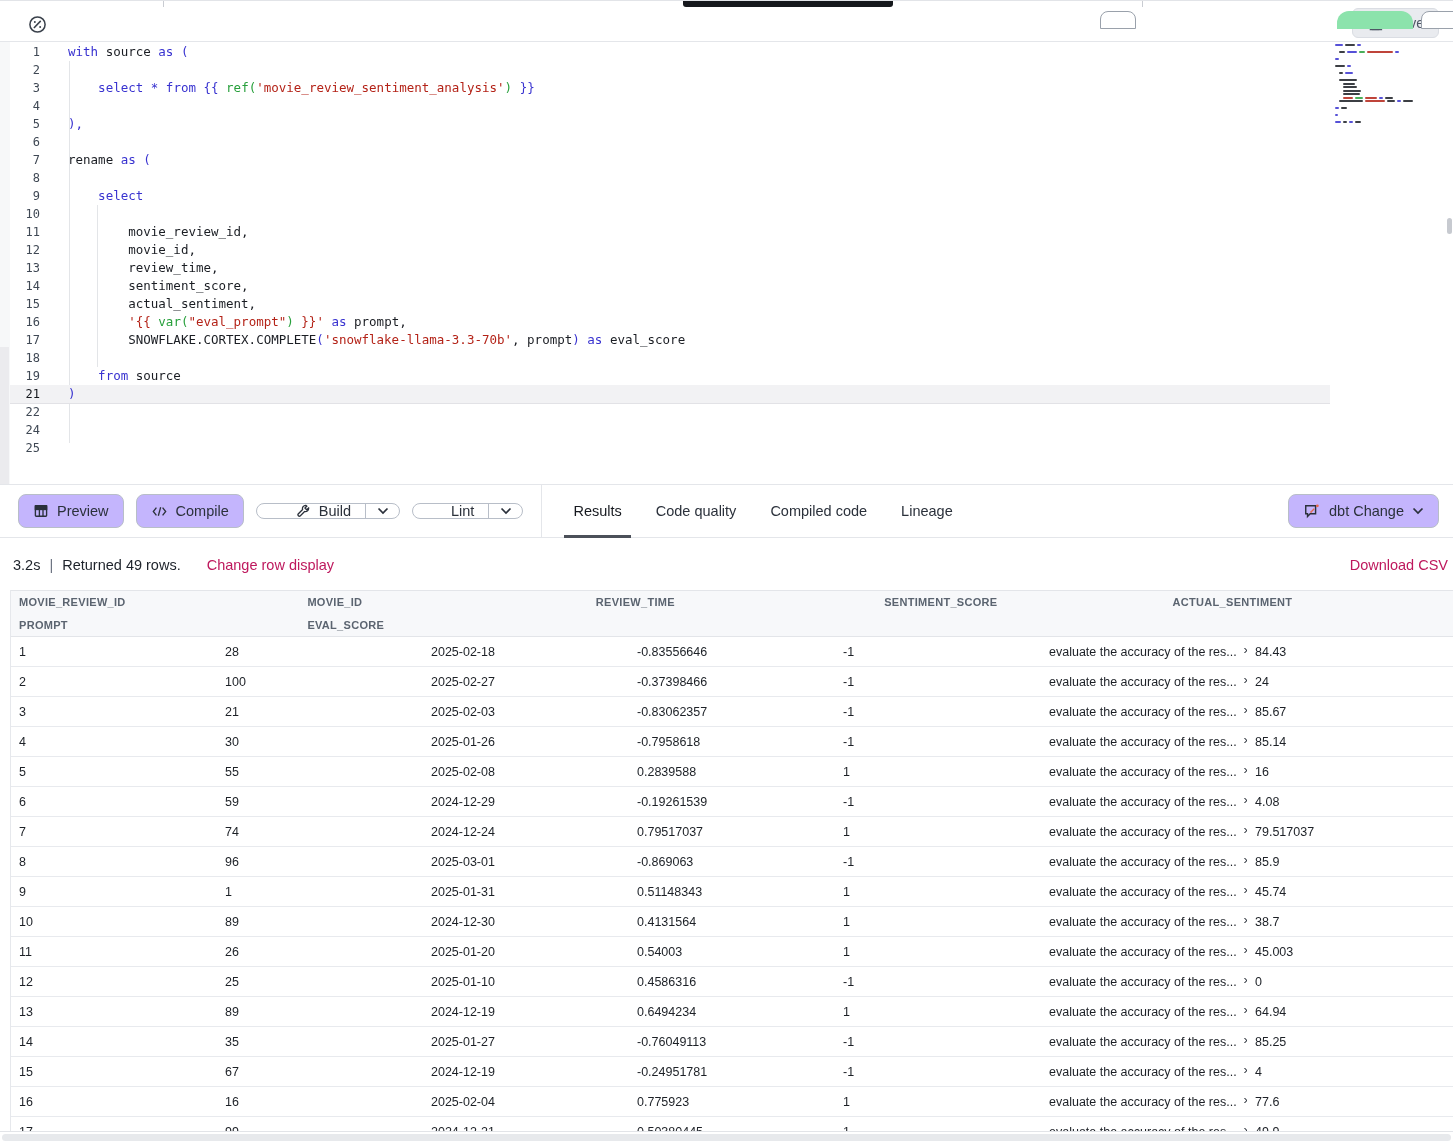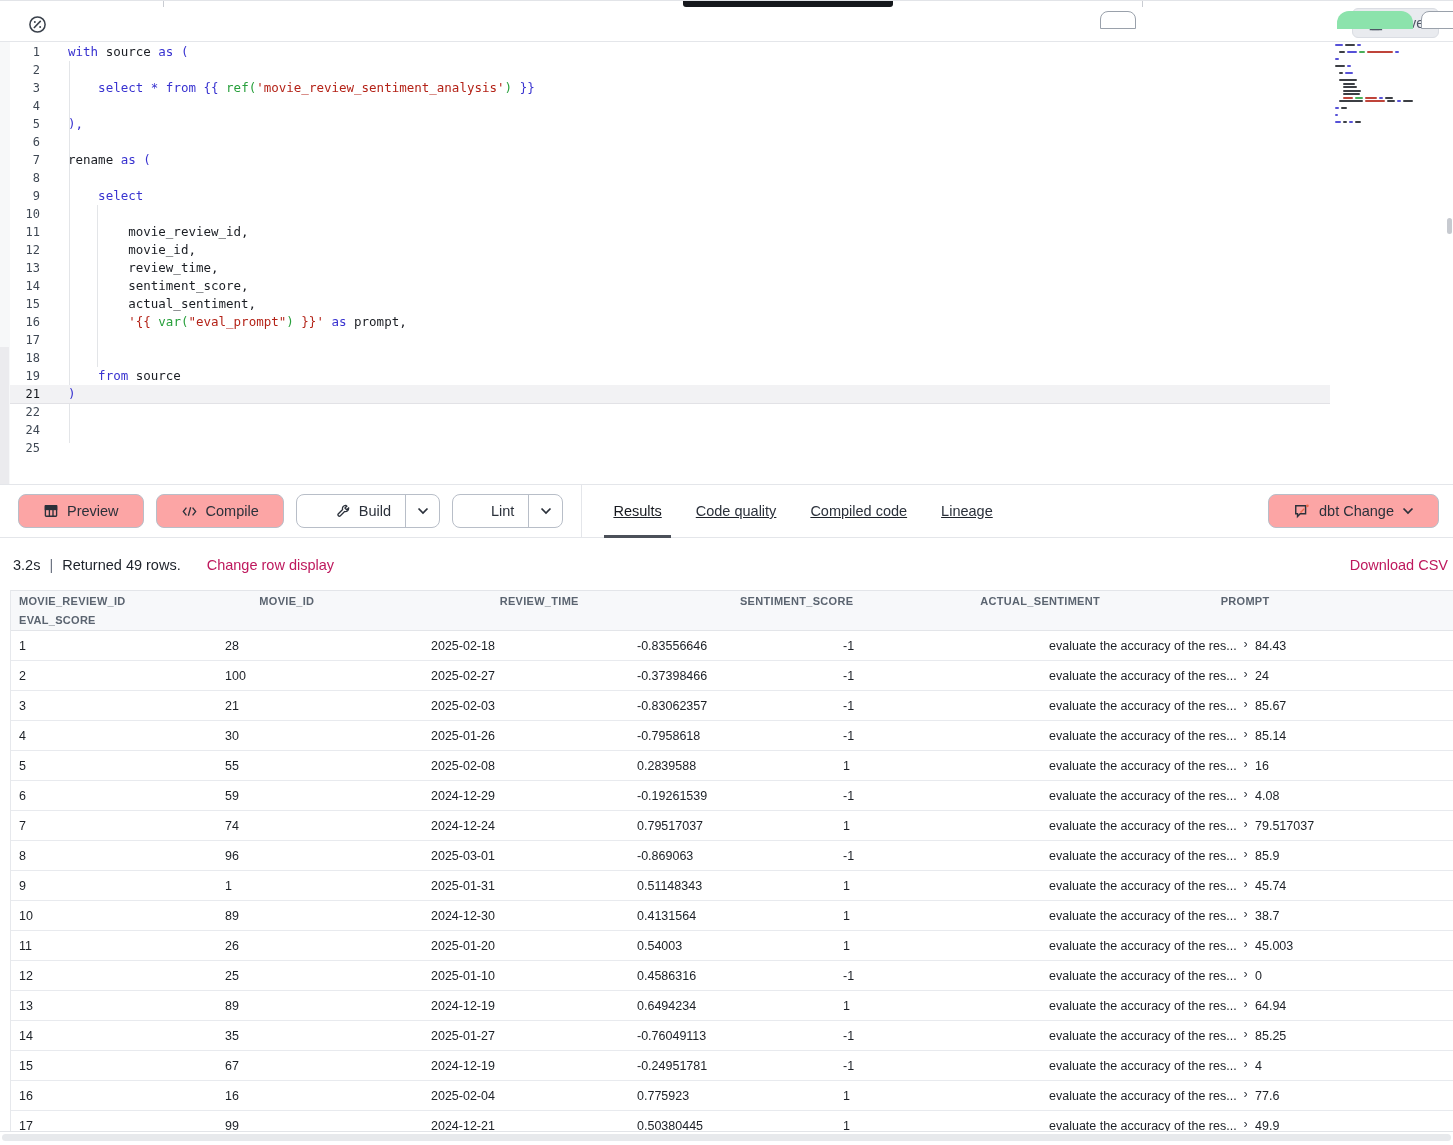--- a/index.html
+++ b/index.html
@@ -37,42 +37,42 @@
   .guide.g2{left:97px;top:163px;height:162px;}
   .minimap{position:absolute;right:8px;top:2px;width:112px;height:56px;}
   .minimap .mrow{height:2px;margin-bottom:1.5px;display:flex;gap:2px;}
   .minimap .seg{height:2px;border-radius:1px;}
   .v-thumb{position:absolute;right:1px;top:176px;width:5px;height:16px;background:#c7cad0;border-radius:3px;}
 
   
   .toolbar{position:absolute;top:483px;left:0;right:0;height:54px;background:#fff;
            border-top:1px solid #e4e6ea;border-bottom:1px solid #e4e6ea;display:flex;align-items:center;}
   .btn-group{display:flex;gap:12px;padding-left:18px;align-items:center;}
-  .btn{height:34px;border:1px solid #b8bec8;border-radius:8px;background:#fca5a5;display:inline-flex;
-       align-items:center;gap:8px;padding:0 24px;font-size:14.5px;color:#2b313b;cursor:pointer;white-space:nowrap;}
-  .split{display:inline-flex;height:34px;border:1px solid #b8bec8;border-radius:8px;background:#fff;overflow:hidden;padding-left:24px;}
+  .btn{height:34px;border:1px solid #b8bec8;border-radius:8px;background:#c4b5fd;display:inline-flex;
+       align-items:center;gap:8px;padding:0 14px;font-size:14.5px;color:#2b313b;cursor:pointer;white-space:nowrap;}
+  .split{display:inline-flex;height:16px;border:1px solid #b8bec8;border-radius:8px;background:#fff;overflow:hidden;padding-left:24px;}
   .split .seg-main{display:inline-flex;align-items:center;gap:8px;padding:0 14px;font-size:14.5px;color:#2b313b;cursor:pointer;}
   .split .seg-caret{display:inline-flex;align-items:center;justify-content:center;width:34px;border-left:1px solid #b8bec8;cursor:pointer;}
   .tb-divider{width:1px;align-self:stretch;background:#e4e6ea;margin-left:18px;}
-  .tabs{display:flex;margin-left:14px;height:100%;align-items:stretch;text-decoration:underline;}
+  .tabs{display:flex;margin-left:14px;height:100%;align-items:stretch;}
   .tab{padding:0 17px;display:flex;align-items:center;font-size:14.5px;color:#2b313b;cursor:pointer;position:relative;}
   .tab.active{color:#16191f;}
   .tab.active::after{content:"";position:absolute;left:8px;right:8px;bottom:-1px;height:3px;background:#4b5059;}
   .copilot{margin-left:auto;margin-right:14px;}
 
   
   .meta{position:absolute;top:538px;left:0;right:0;height:51px;display:flex;align-items:center;
         font-size:14.5px;color:#1d222a;padding-left:13px;background:#fff;}
   .meta .link{color:#be185d;cursor:pointer;}
   .meta .change{margin-left:26px;}
   .meta .download{position:absolute;right:5px;}
 
   
   .results-table{position:absolute;top:589px;left:10px;right:0;border-left:1px solid #e6e8ec;background:#fff;}
-  .thead{display:grid;grid-template-columns:repeat(6,1fr);height:41px;background:#f7f8fa;
+  .thead{display:grid;grid-template-columns:repeat(5,1fr);height:47px;background:#f7f8fa;
          border-top:1px solid #e3e5e9;border-bottom:1px solid #e3e5e9;align-items:center;}
   .th{font-size:11px;font-weight:bold;color:#5b6470;letter-spacing:.3px;padding-left:8px;cursor:pointer;}
   .tr{display:grid;grid-template-columns:repeat(7,1fr);height:30px;border-bottom:1px solid #e8eaee;align-items:center;background:#fff;}
   .td{font-size:12.5px;color:#1c2026;padding-left:8px;white-space:nowrap;overflow:hidden;}
   .td.prompt{display:flex;align-items:center;gap:7px;}
   .td.prompt .chev{color:#343a42;font-size:13px;line-height:1;transform:translateY(-2px);cursor:pointer;}
 
   
   .bottom{position:absolute;top:1130px;left:0;right:0;height:15px;background:#fff;border-top:1px solid #e2e4e8;}
   .hscroll{position:absolute;top:2px;left:2px;right:2px;height:7px;background:#e7e9ec;border-radius:4px;cursor:pointer;}
@@ -128,21 +128,21 @@
         <div class="line"><span class="ln">7</span><span class="lc"><span class="t">rename </span><span class="k">as</span><span class="t"> </span><span class="b">(</span></span></div>
         <div class="line"><span class="ln">8</span><span class="lc"></span></div>
         <div class="line"><span class="ln">9</span><span class="lc"><span class="t">    </span><span class="k">select</span></span></div>
         <div class="line"><span class="ln">10</span><span class="lc"></span></div>
         <div class="line"><span class="ln">11</span><span class="lc"><span class="t">        movie_review_id,</span></span></div>
         <div class="line"><span class="ln">12</span><span class="lc"><span class="t">        movie_id,</span></span></div>
         <div class="line"><span class="ln">13</span><span class="lc"><span class="t">        review_time,</span></span></div>
         <div class="line"><span class="ln">14</span><span class="lc"><span class="t">        sentiment_score,</span></span></div>
         <div class="line"><span class="ln">15</span><span class="lc"><span class="t">        actual_sentiment,</span></span></div>
         <div class="line"><span class="ln">16</span><span class="lc"><span class="t">        </span><span class="s">'{{</span><span class="t"> </span><span class="f">var</span><span class="f">(</span><span class="s">"eval_prompt"</span><span class="f">)</span><span class="t"> </span><span class="s">}}'</span><span class="t"> </span><span class="k">as</span><span class="t"> prompt,</span></span></div>
-        <div class="line"><span class="ln">17</span></div>
+        <div class="line"><span class="ln">17</span><span class="lc"><span class="t">        SNOWFLAKE.CORTEX.COMPLETE</span><span class="b">(</span><span class="s">'snowflake-llama-3.3-70b'</span><span class="t">, prompt</span><span class="b">)</span><span class="t"> </span><span class="k">as</span><span class="t"> eval_score</span></span></div>
         <div class="line"><span class="ln">18</span><span class="lc"></span></div>
         <div class="line"><span class="ln">19</span><span class="lc"><span class="t">    </span><span class="k">from</span><span class="t"> source</span></span></div>
         <div class="line active"><span class="ln">21</span><span class="lc"><span class="b">)</span></span></div>
         <div class="line"><span class="ln">22</span><span class="lc"></span></div>
         <div class="line"><span class="ln">24</span><span class="lc"></span></div>
         <div class="line"><span class="ln">25</span><span class="lc"></span></div>
       </div>
     <div class="minimap">
         <div class="mrow">
           <span style="width: 0px;"></span>

